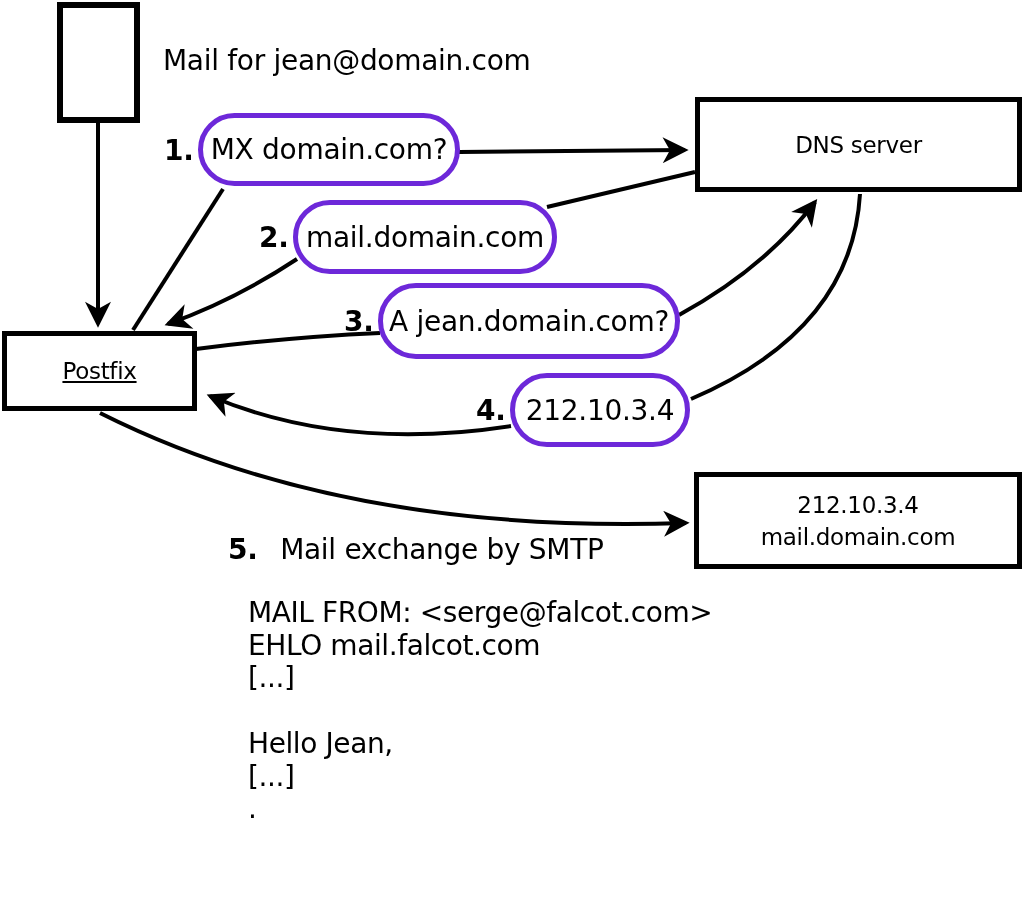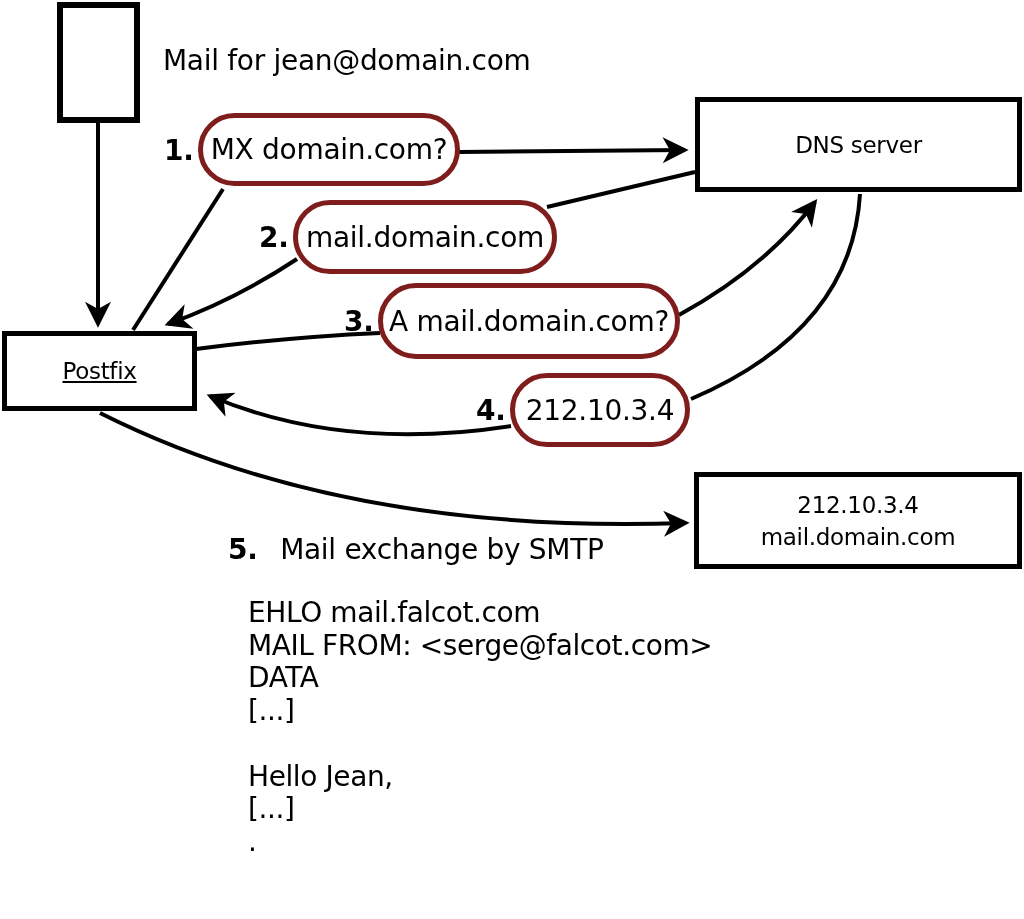--- a/index.html
+++ b/index.html
@@ -28,21 +28,21 @@
     line-height: 32px;
   }
   .node.message { border-width: 6px; }
 
   .pill-group { position: absolute; }
   .pill {
     position: absolute;
     left: 0; top: 0; right: 0; bottom: 0;
     box-sizing: border-box;
     background: #ffffff;
-    border: 5px solid #7f1d1d;
+    border: 5px solid #6d28d9;
     border-radius: 45px;
     display: flex;
     align-items: center;
     justify-content: center;
     font-size: 28px;
     letter-spacing: -0.3px;
     white-space: nowrap;
   }
   .pill-num {
     position: absolute;
@@ -128,40 +128,39 @@
   <div class="pill-group" style="left:293px; top:200px; width:264px; height:74px;">
     <span class="pill-num">2.</span>
     <div class="pill">
       <span>mail.domain.com</span>
     </div>
   </div>
 
   <div class="pill-group" style="left:378px; top:283px; width:302px; height:76px;">
     <span class="pill-num">3.</span>
     <div class="pill">
-      <span>A mail.domain.com?</span>
+      <span>A jean.domain.com?</span>
     </div>
   </div>
 
   <div class="pill-group" style="left:510px; top:373px; width:180px; height:74px;">
     <span class="pill-num">4.</span>
     <div class="pill">
       <span>212.10.3.4</span>
     </div>
   </div>
 
   <div class="caption" style="left:208px; top:535px;margin-left:20px;">
     <span class="step5-num">5.</span>
     <span style="display:inline-block; width:14px;"></span><span>Mail exchange by SMTP</span>
   </div>
 
   <div class="smtp">
+      <div>MAIL FROM: &lt;serge@falcot.com&gt;</div>
       <div>EHLO mail.falcot.com</div>
-      <div>MAIL FROM: &lt;serge@falcot.com&gt;</div>
-      <div>DATA</div>
       <div>[...]</div>
       <div></div>
       <div>Hello Jean,</div>
       <div>[...]</div>
       <div>.</div>
     </div>
 
 </div>
 
 </body></html>

